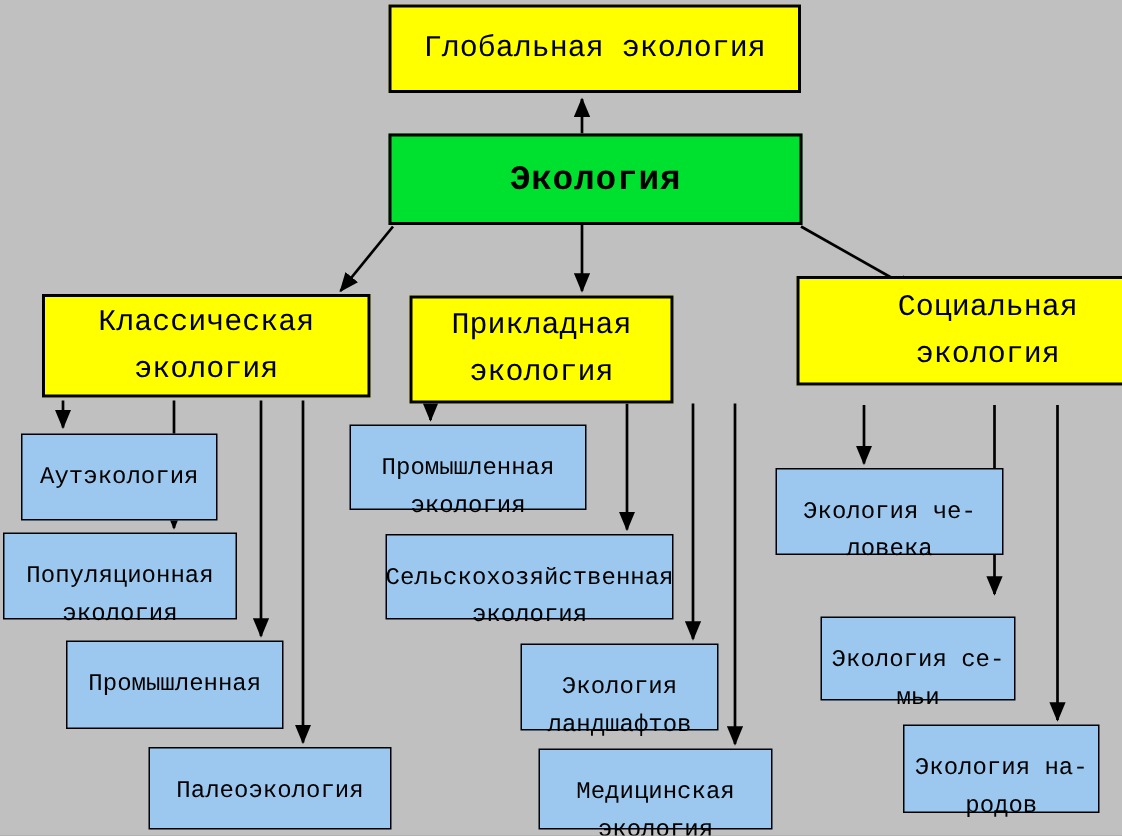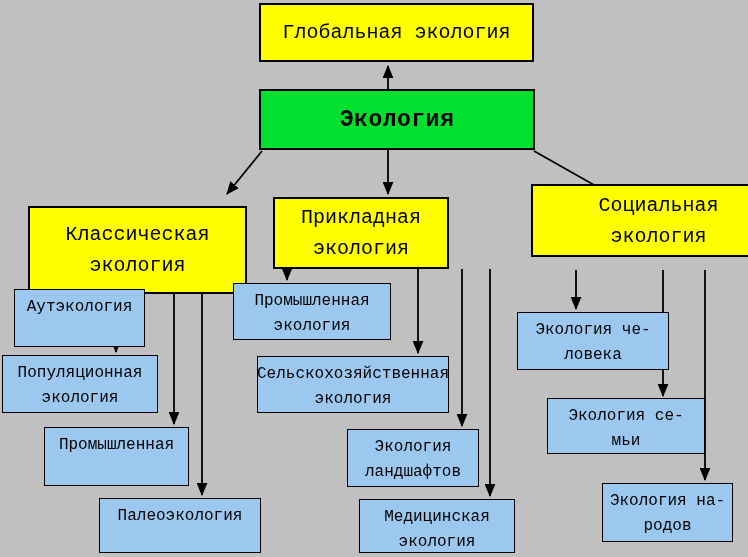--- a/index.html
+++ b/index.html
@@ -24,21 +24,21 @@
   .node.yellow{
     background:var(--yellow);border:2px solid var(--line);
     font-size:20px;line-height:1.55;
   }
   .node.green{
     background:var(--green);border:2px solid var(--line);
     font-size:23px;font-weight:bold;letter-spacing:.5px;
   }
   .node.blue{
     background:var(--blue);border:1px solid var(--line);
-    font-size:16px;line-height:1.55;justify-content:flex-start;padding-top:5px;
+    font-size:16px;line-height:1.55;justify-content:flex-start;padding-top:16px;
   }
 </style>
 </head>
 <body>
 
 <div class="stage">
 
   <svg class="connectors" width="748" height="557" viewBox="0 0 748 557">
     <defs>
       <marker id="ah" viewBox="0 0 12 10" refX="11" refY="5" markerWidth="13" markerHeight="11" orient="auto" markerUnits="userSpaceOnUse">
@@ -60,21 +60,21 @@
       <line x1="490" y1="269" x2="490" y2="496" marker-end="url(#ah)"></line>
       <line x1="576" y1="270" x2="576" y2="309" marker-end="url(#ah)"></line>
       <line x1="663" y1="270" x2="663" y2="396" marker-end="url(#ah)"></line>
       <line x1="705" y1="270" x2="705" y2="480" marker-end="url(#ah)"></line>
     </g>
   </svg>
 
   <div class="node yellow" style="left:259px;top:3px;width:275px;height:59px">Глобальная экология</div>
   <div class="node green" style="left:259px;top:89px;width:276px;height:61px">Экология</div>
 
-  <div class="node yellow" style="left:28px;top:206px;width:219px;height:88px">Классическая
+  <div class="node yellow" style="left:28px;top:196px;width:219px;height:69px">Классическая
 экология</div>
   <div class="node yellow" style="left:273px;top:197px;width:176px;height:72px">Прикладная
 экология</div>
   <div class="node yellow" style="left:531px;top:184px;width:255px;height:73px">Социальная
 экология</div>
 
   <div class="node blue" style="left:14px;top:289px;width:131px;height:58px">Аутэкология</div>
   <div class="node blue" style="left:2px;top:355px;width:156px;height:58px">Популяционная
 экология</div>
   <div class="node blue" style="left:44px;top:427px;width:145px;height:59px">Промышленная</div>
@@ -84,18 +84,18 @@
 экология</div>
   <div class="node blue" style="left:257px;top:356px;width:192px;height:57px">Сельскохозяйственная
 экология</div>
   <div class="node blue" style="left:347px;top:429px;width:132px;height:58px">Экология
 ландшафтов</div>
   <div class="node blue" style="left:359px;top:499px;width:156px;height:54px">Медицинская
 экология</div>
 
   <div class="node blue" style="left:517px;top:312px;width:152px;height:58px">Экология че-
 ловека</div>
-  <div class="node blue" style="left:547px;top:398px;width:158px;height:56px">Экология се-
+  <div class="node blue" style="left:547px;top:411px;width:130px;height:56px">Экология се-
 мьи</div>
   <div class="node blue" style="left:602px;top:483px;width:131px;height:59px">Экология на-
 родов</div>
 
 </div>
 
 </body></html>

